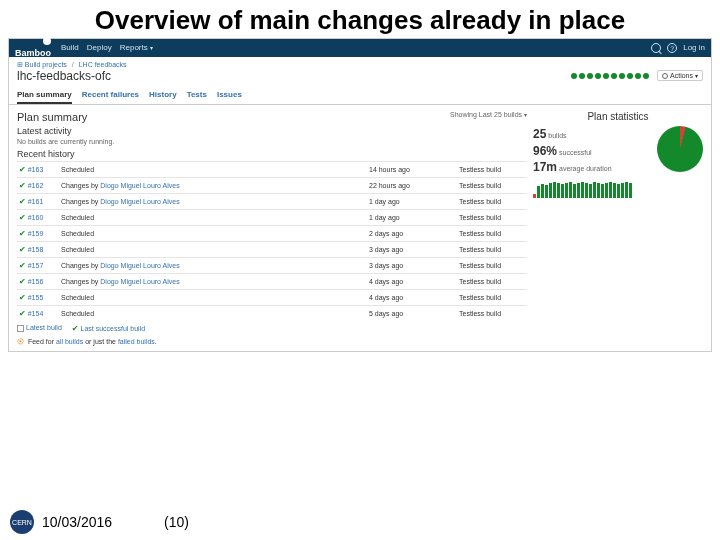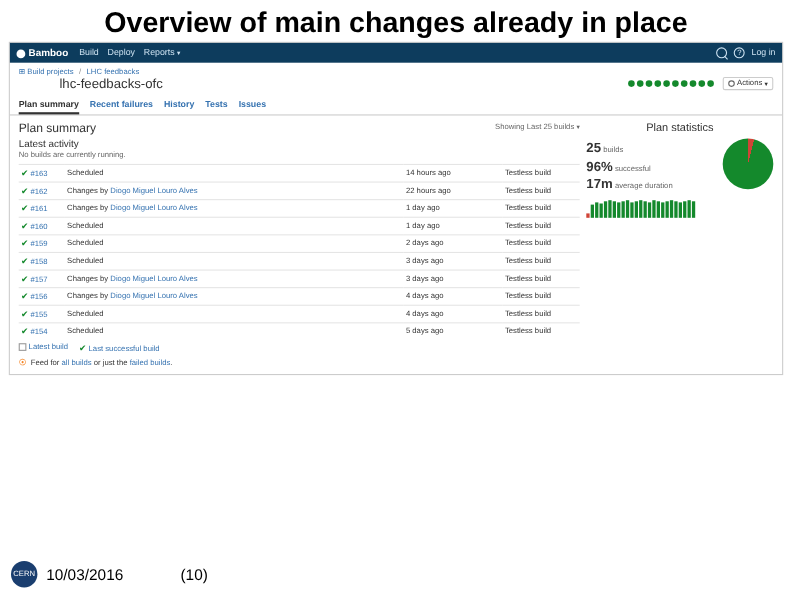--- a/index.html
+++ b/index.html
@@ -4,32 +4,32 @@
 <style>
   * { box-sizing: border-box; margin: 0; padding: 0; }
   body { width: 720px; height: 540px; font-family: Arial, Helvetica, sans-serif; background: #fff; overflow: hidden; }
 
   .slide-title { font-size: 26px; font-weight: 700; text-align: center; padding: 6px 0 2px; line-height: 1.15; }
 
   .app { margin: 0 8px; border: 1px solid #ccc; font-size: 8px; color: #333; background: #fff; }
 
   
   .topnav { background: #0d3c5d; color: #fff; display: flex; align-items: center; height: 18px; padding: 0 6px; }
-  .topnav .brand { font-weight: 700; font-size: 9px; margin-right: 10px; display: flex; align-items: flex-end; gap: 3px; }
+  .topnav .brand { font-weight: 700; font-size: 9px; margin-right: 10px; display: flex; align-items: flex-end; gap: 3px; flex-direction: column; }
   .topnav .brand .logo { display:inline-block; width:8px; height:8px; border-radius:50%; background:#fff; }
   .topnav a { color: #cde2f1; font-size: 8px; margin-right: 8px; text-decoration: none; }
   .topnav .spacer { flex: 1; }
   .topnav .search { width: 10px; height: 10px; border: 1px solid #cde2f1; border-radius: 50%; position: relative; margin-right: 6px; }
   .topnav .search::after { content: ''; position: absolute; width: 4px; height: 1px; background: #cde2f1; transform: rotate(45deg); bottom: -1px; right: -2px; }
   .topnav .help { display:inline-block; width:10px; height:10px; border-radius:50%; border:1px solid #cde2f1; font-size:7px; text-align:center; line-height:9px; margin-right:6px; color:#cde2f1;}
   .topnav .login { font-size: 8px; color: #cde2f1; }
 
   .crumbs { padding: 4px 8px 0; font-size: 7px; color: #3572b0; }
   .crumbs span.sep { color: #888; margin: 0 3px; }
-  .plantitle-row { display:flex; align-items:center; padding: 0 8px 4px; margin-left: 37px; }
+  .plantitle-row { display:flex; align-items:center; padding: 0 8px 4px; }
   .plantitle { font-size: 12px; font-weight: 400; color: #333; }
   .dots-row { margin-left:auto; display:flex; gap:2px; align-items:center; }
   .dot { width:6px; height:6px; border-radius:50%; background:#14892c; }
   .actions-btn { margin-left:8px; font-size:7px; border:1px solid #ccc; padding:1px 4px; border-radius:2px; display:flex; align-items:center; gap:2px; }
   .actions-btn .gear { width:6px; height:6px; border:1px solid #666; border-radius:50%; }
   .chev { font-size:6px; }
 
   .tabs { border-bottom: 1px solid #ccc; padding: 0 8px; display: flex; gap: 10px; }
   .tab { font-size: 8px; padding: 3px 0; color: #3572b0; cursor: pointer; font-weight: bold; }
   .tab.active { color: #333; font-weight: 700; border-bottom: 2px solid #333; }
@@ -131,20 +131,21 @@
   </div>
 
   <div class="content">
     <div class="left">
       <div class="section-head">
         <span>Plan summary</span>
         <span class="showing"><span>Showing Last 25 builds</span> <span class="chev">▾</span></span>
       </div>
       <div class="subhead">Latest activity</div>
       <div class="note">No builds are currently running.</div>
+      <div class="subhead">Recent history</div>
 
       <table class="hist">
         <tbody id="hist-body">
             <tr>
               <td style="width:42px"><span class="check">✔</span><a class="build-id">#163</a></td>
               <td class="reason"><span>Scheduled</span></td>
               <td class="when">14 hours ago</td>
               <td class="testless">Testless build</td>
             </tr>
             <tr>

